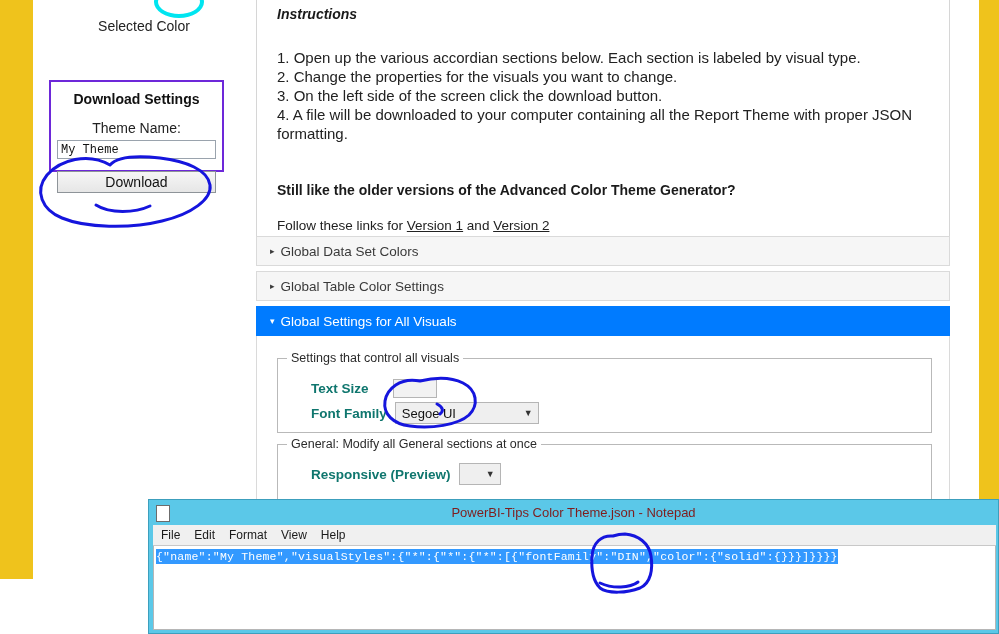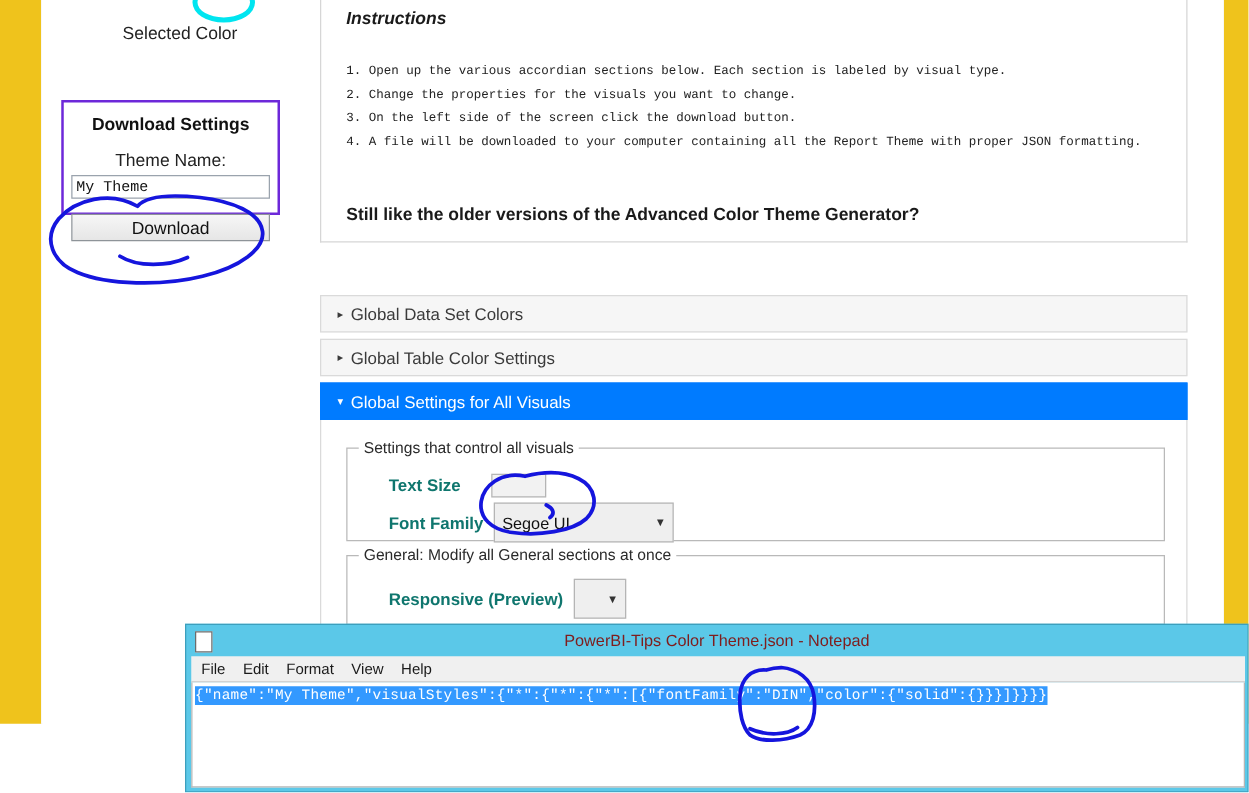--- a/index.html
+++ b/index.html
@@ -148,21 +148,21 @@
     left: 0px;
     top: -6px;
     width: 694px;
     border: 1px solid #d6d6d6;
     border-top: none;
     box-sizing: border-box;
     background: #ffffff;
     padding: 10px 20px 14px 20px;
   }
   .instr-h { font-size: 14px; font-weight: bold; color: #1a1a1a; margin: 2px 0 0 0; font-style: italic; }
-  .instr-list { margin: 26px 0 0 0; font-size: 10px; color: #222; line-height: 19px; font-family: Liberation Mono, monospace; }
+  .instr-list { margin: 26px 0 0 0; font-size: 15px; color: #222; line-height: 19px; }
   .instr-list div { white-space: normal; }
   .older-h { font-size: 14px; font-weight: bold; color: #1a1a1a; margin: 39px 0 0 0; }
   .links-line { margin: 20px 0 0 0; font-size: 13.5px; color: #222; }
   .links-line a { color: #222; text-decoration: underline; }
 
   
   .acc {
     position: absolute;
     left: 0px;
     width: 694px;
@@ -223,21 +223,21 @@
     margin-right: 8px;
   }
   .tinybox {
     width: 44px;
     height: 19px;
     box-sizing: border-box;
     border: 1px solid #b5b5b5;
     background: #f2f2f2;
   }
   .selectbox {
-    height: 32px;
+    height: 22px;
     box-sizing: border-box;
     border: 1px solid #b5b5b5;
     background: #efefef;
     display: flex;
     align-items: center;
     justify-content: space-between;
     padding: 0 5px 0 6px;
     font-size: 13px;
     color: #111;
   }
@@ -348,20 +348,23 @@
 
       <div class="instr-list">
         <div>1. Open up the various accordian sections below. Each section is labeled by visual type.</div>
         <div>2. Change the properties for the visuals you want to change.</div>
         <div>3. On the left side of the screen click the download button.</div>
         <div>4. A file will be downloaded to your computer containing all the Report Theme with proper JSON formatting.</div>
       </div>
 
       <div class="older-h">Still like the older versions of the Advanced Color Theme Generator?</div>
 
+      <div class="links-line">
+        <span>Follow these links for </span><a href="#">Version 1</a><span> and </span><a href="#">Version 2</a>
+      </div>
     </div>
 
     <div class="acc acc-closed" style="top:236px">
       <span class="caret">▸</span>
       <span>Global Data Set Colors</span>
     </div>
 
     <div class="acc acc-closed" style="top:271px">
       <span class="caret">▸</span>
       <span>Global Table Color Settings</span>

